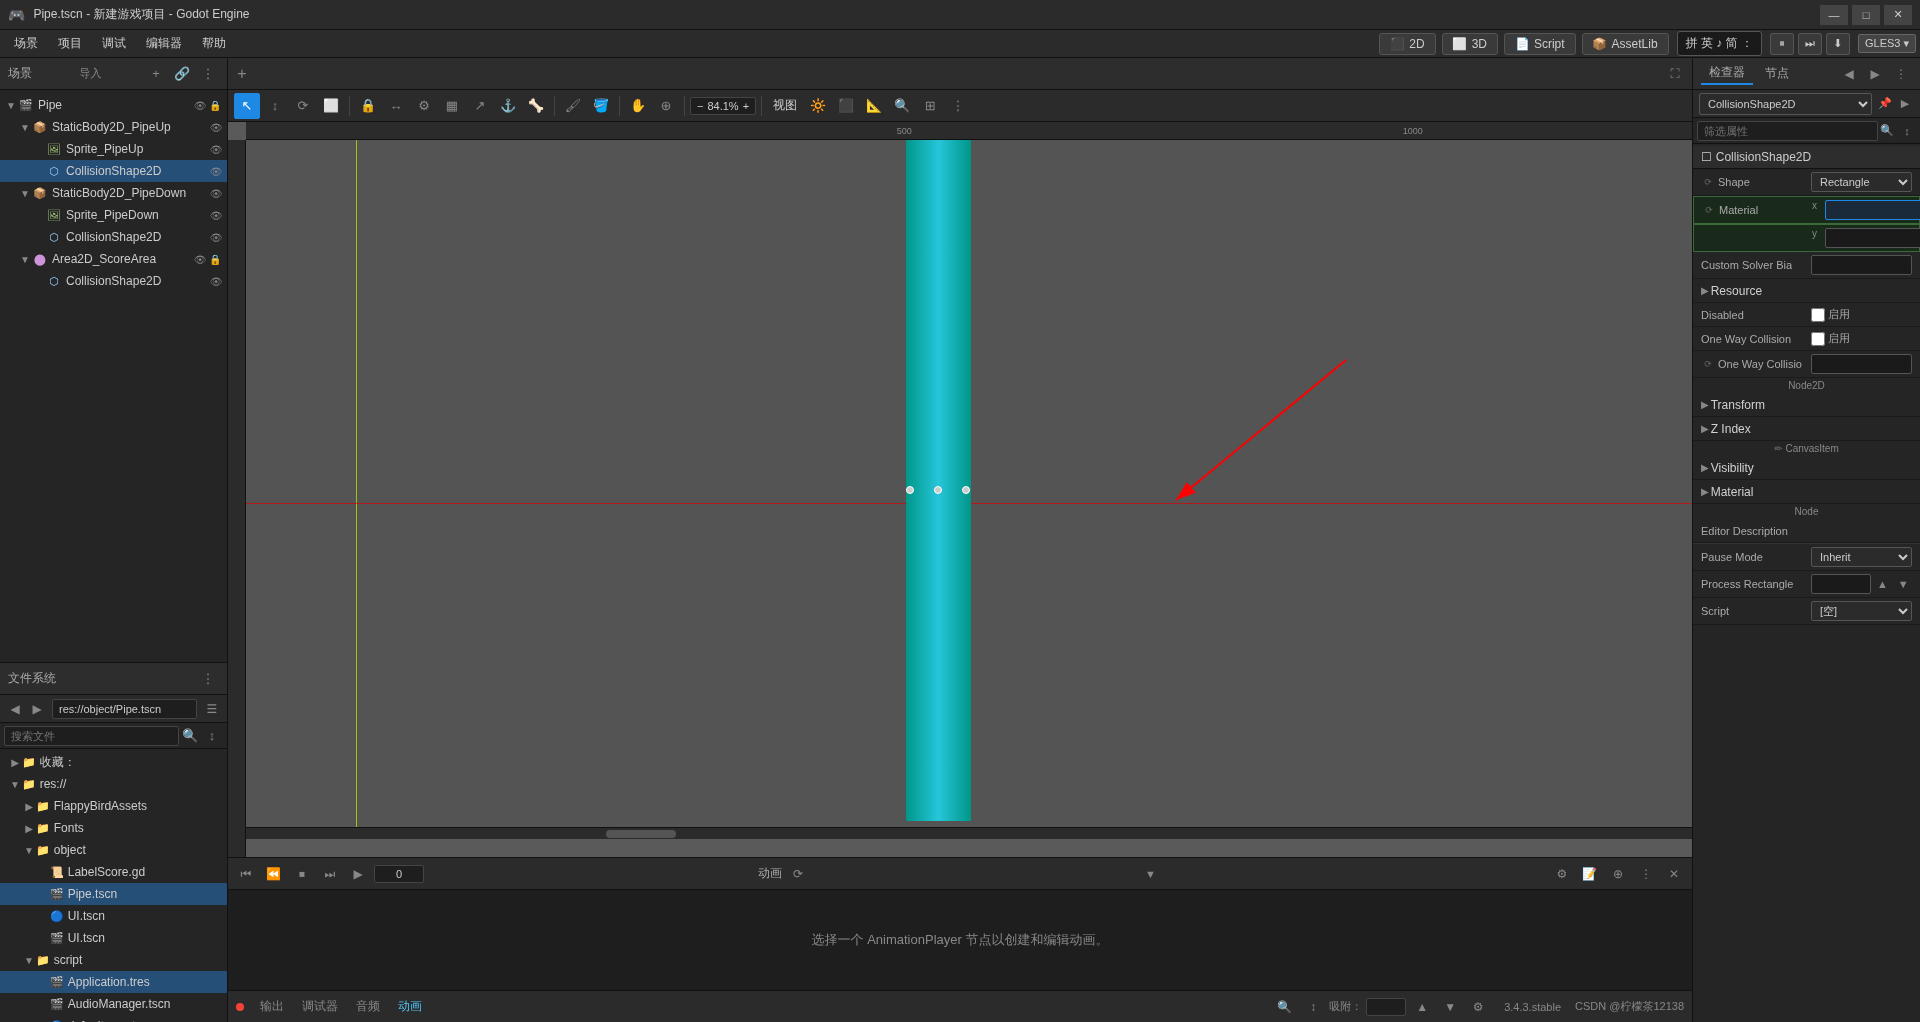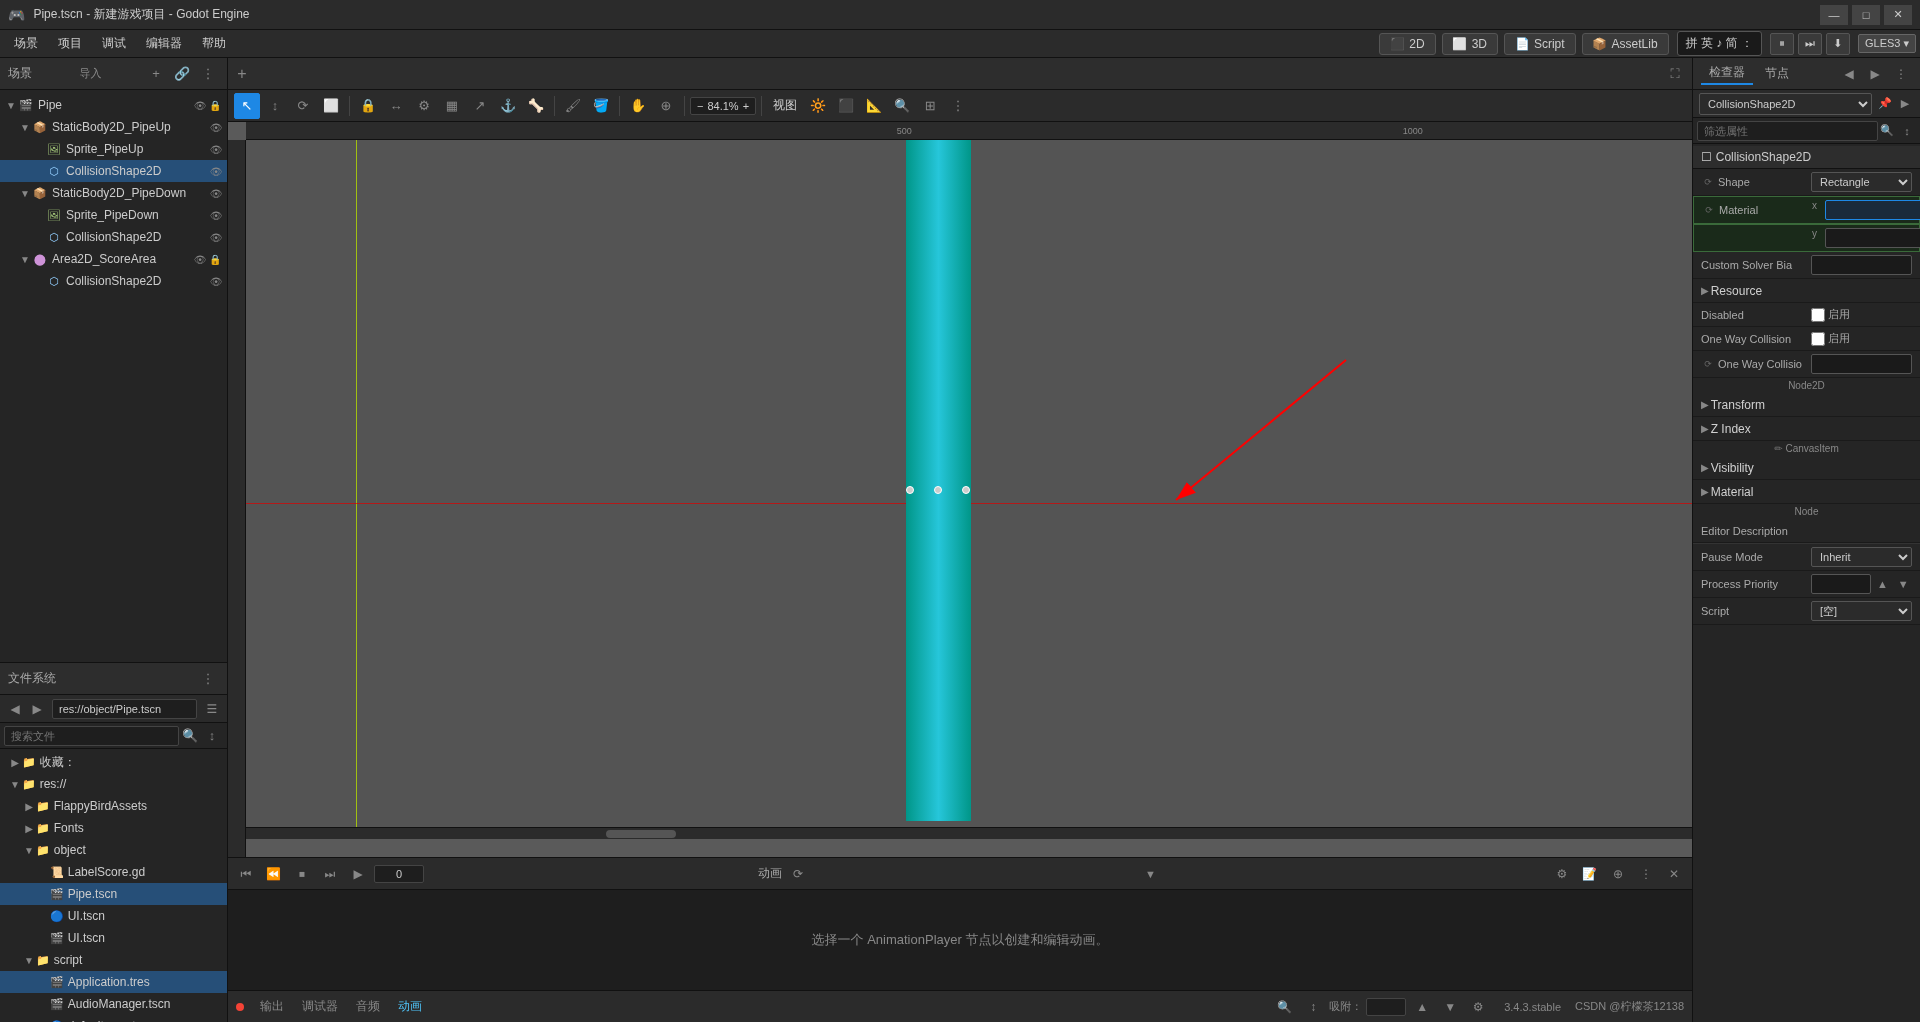--- a/index.html
+++ b/index.html
@@ -647,21 +647,21 @@
       <div id="bottom-props">
         <div class="prop-row">
           <div class="prop-label">Pause Mode</div>
           <div class="prop-value">
             <select class="prop-dropdown">
               <option>Inherit</option>
             </select>
           </div>
         </div>
         <div class="prop-row">
-          <div class="prop-label">Process Priority</div>
+          <div class="prop-label">Process Rectangle</div>
           <div class="prop-value">
             <input class="prop-input" style="width: 60%;">
             <button class="ni">▲</button>
             <button class="ni">▼</button>
           </div>
         </div>
         <div class="prop-row">
           <div class="prop-label">Script</div>
           <div class="prop-value">
             <select class="prop-dropdown">

